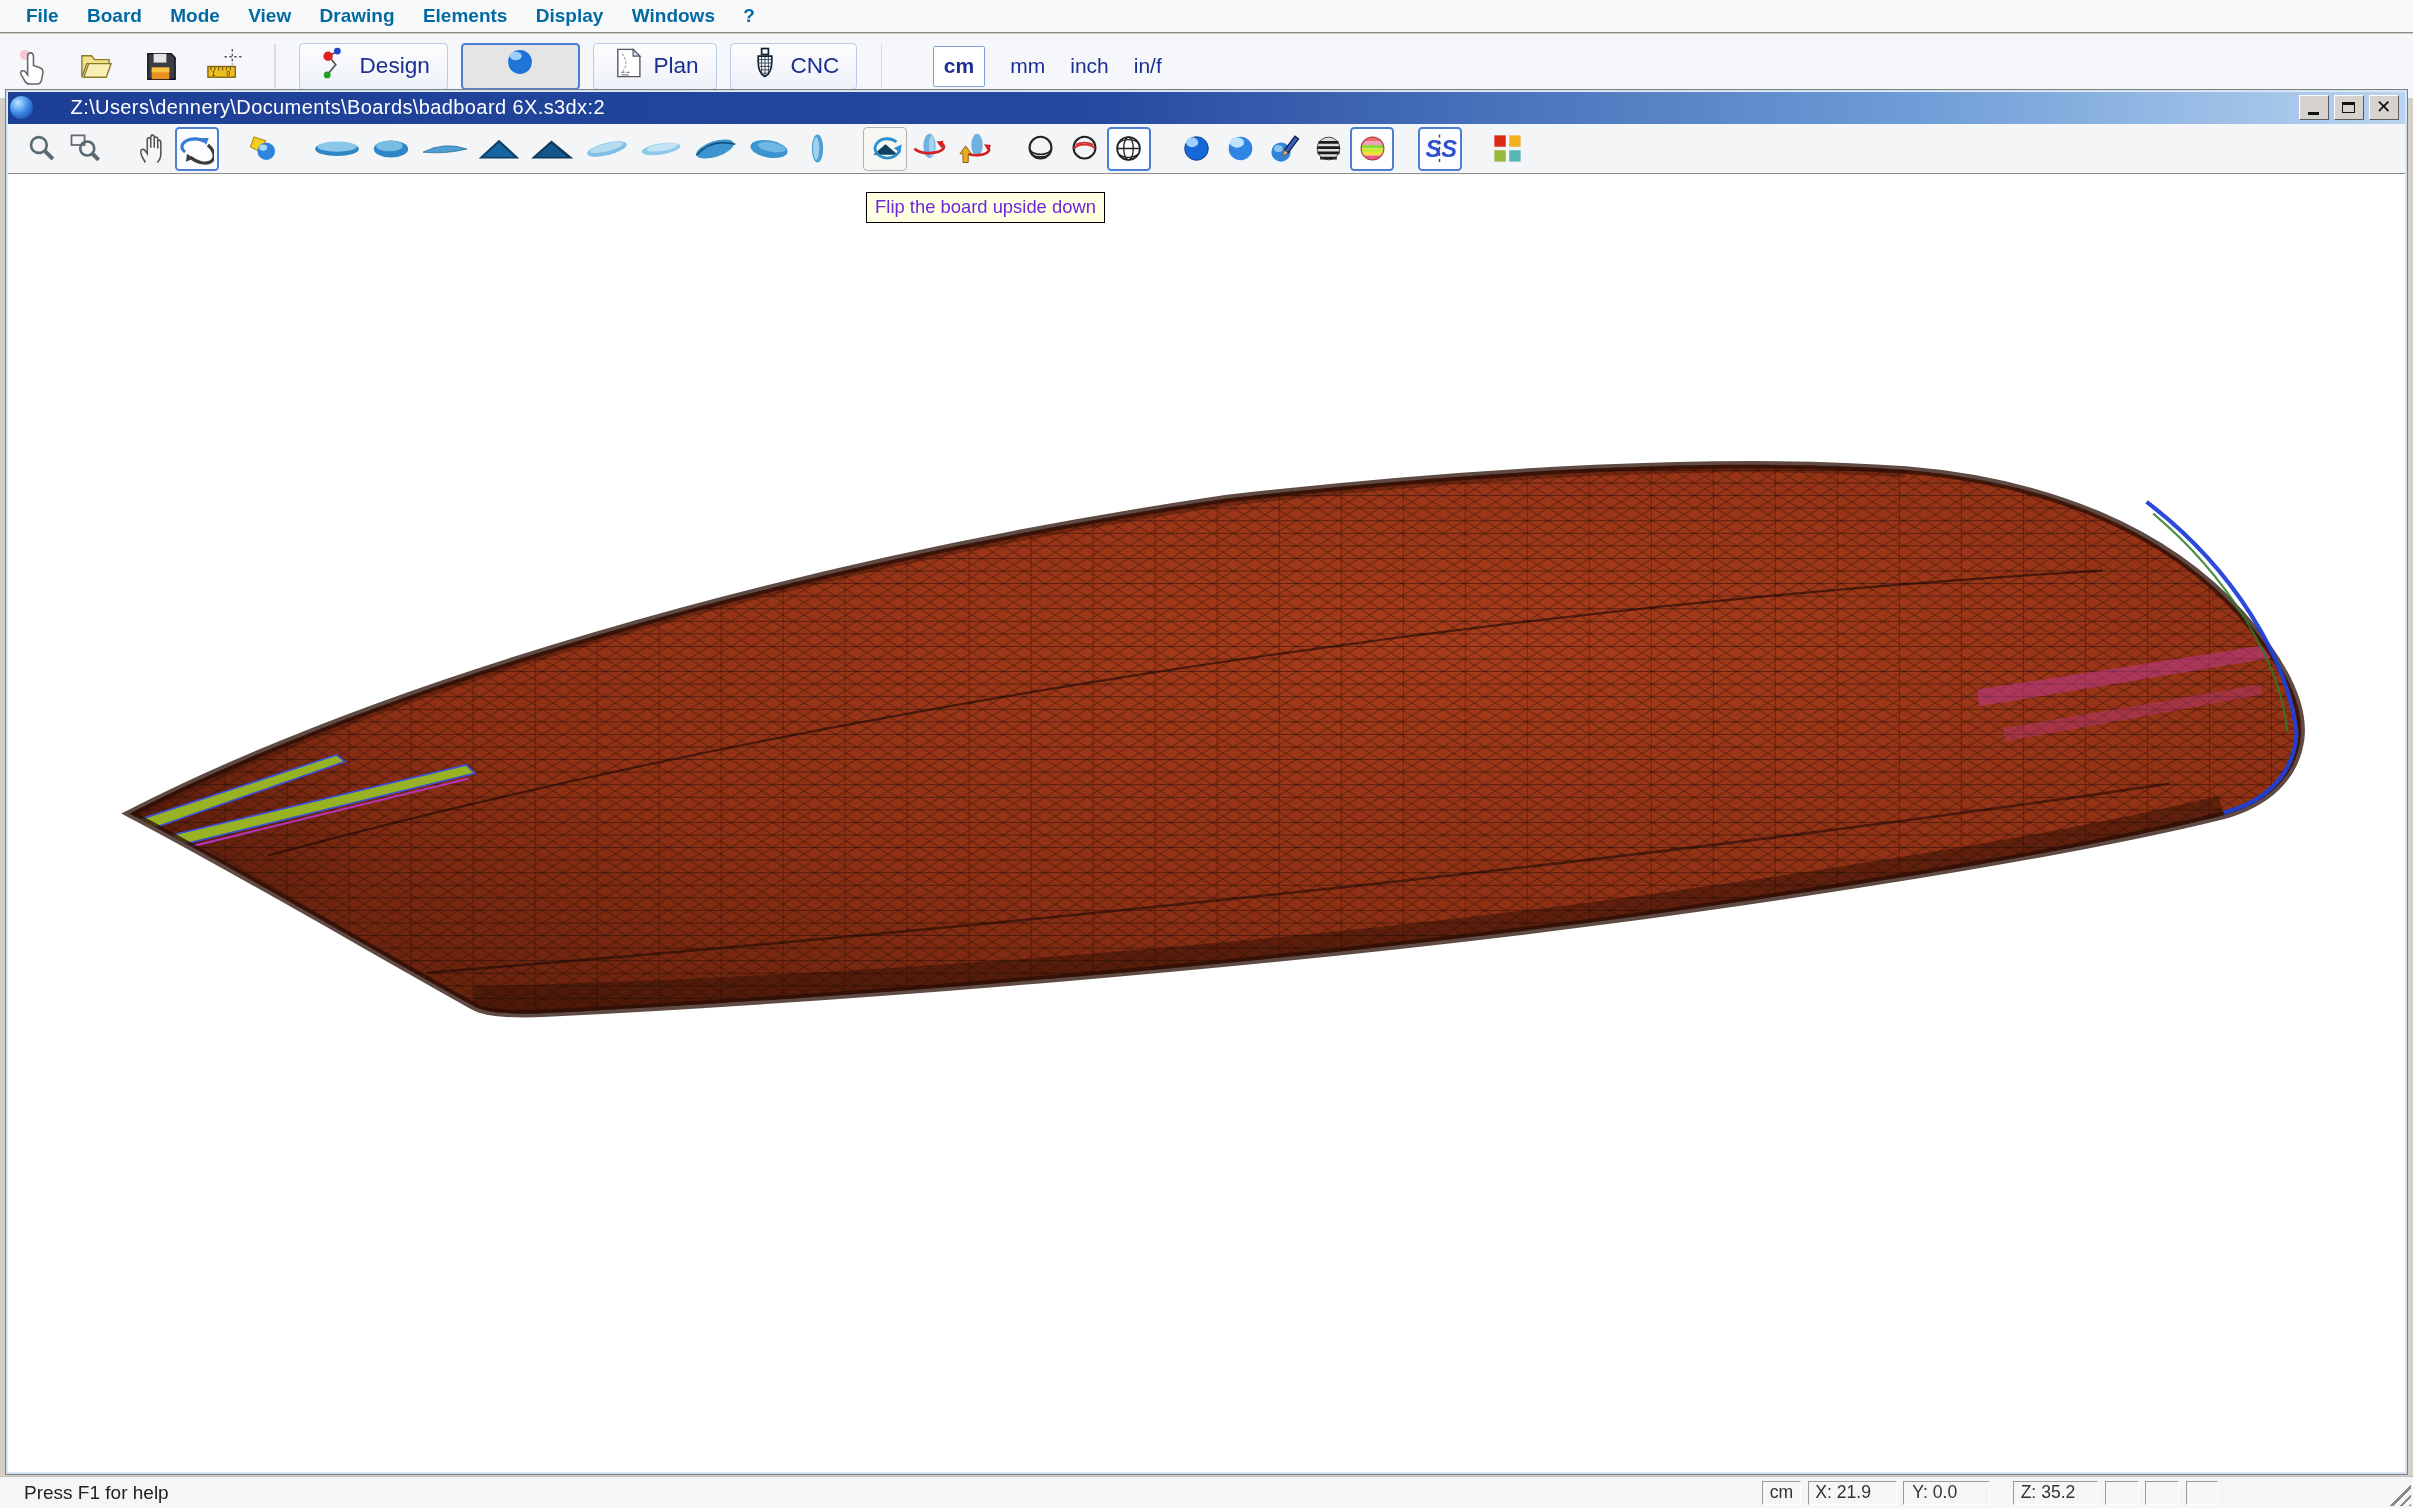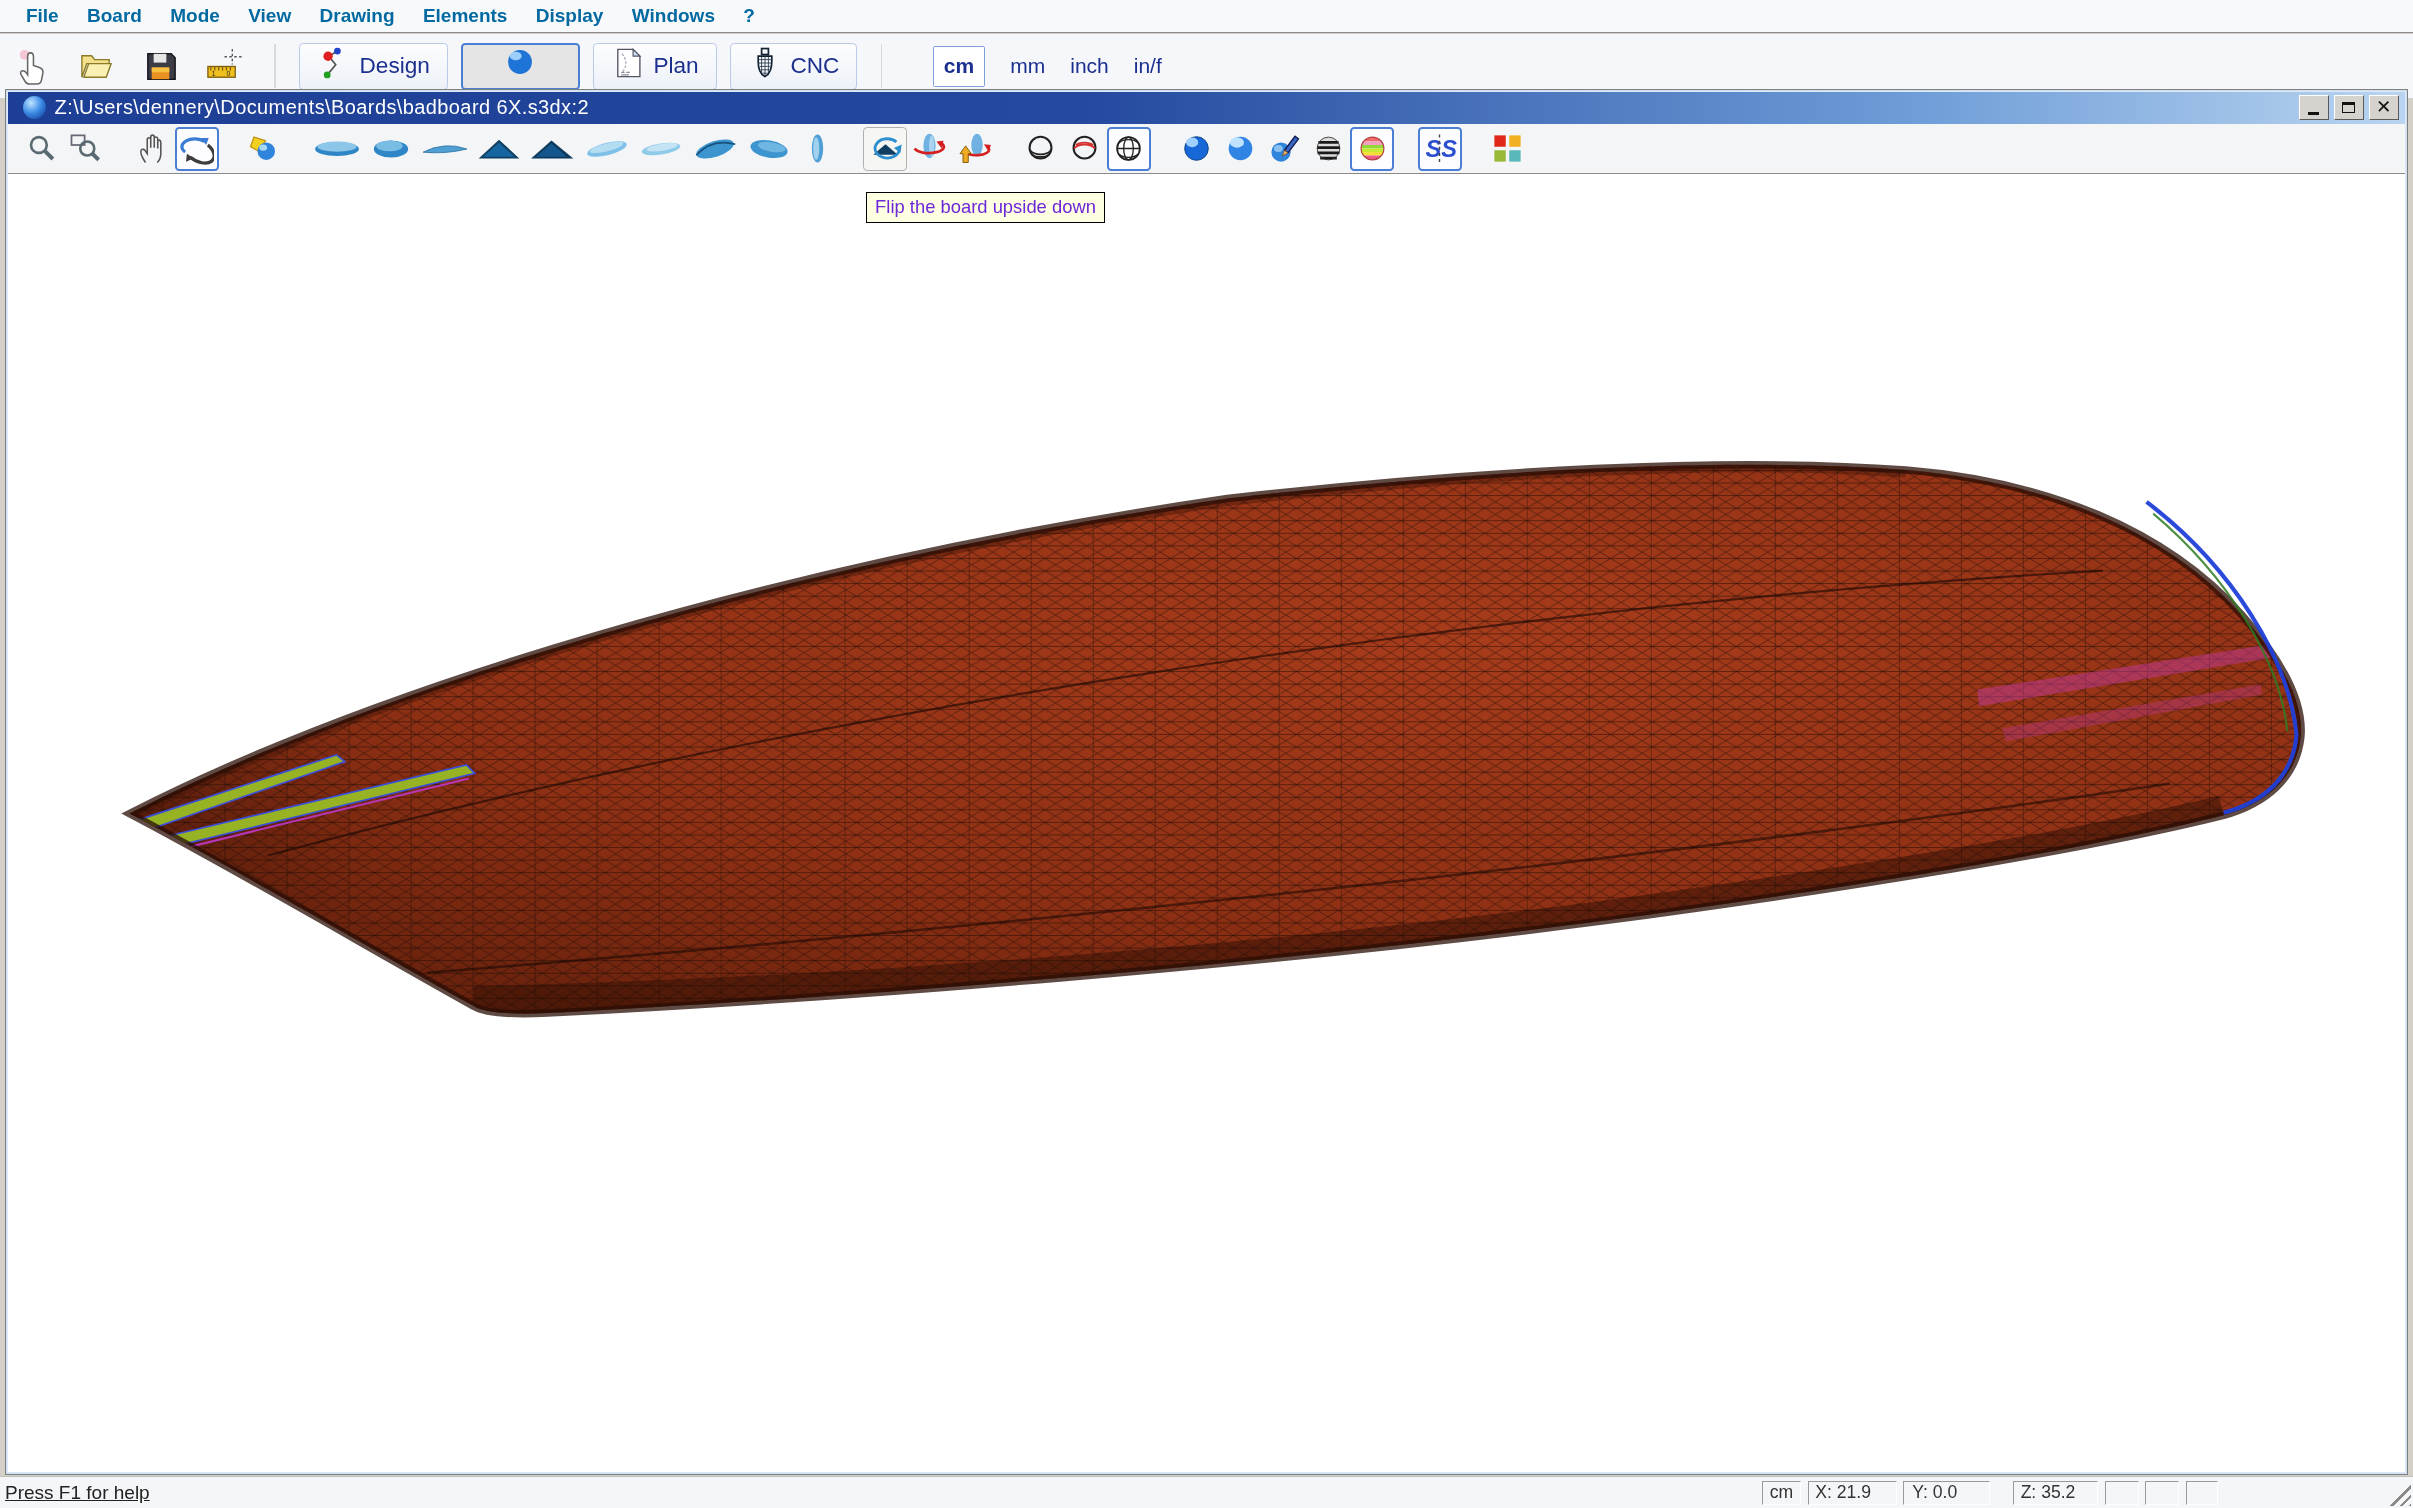--- a/index.html
+++ b/index.html
@@ -27,21 +27,21 @@
   .mode-btn svg { width:34px; height:34px; }
   .units { display:flex; align-items:center; gap:25px; padding-left:42px; }
   .unit { font-size:21px; color:var(--ui-toolbar-text,#1b2f8e); cursor:pointer; }
   .unit.active { font-weight:bold; border:1.7px solid #7f9fdd; background:#fff; padding:7.5px 10px; border-radius:1.7px; }
 
   
   .doc-window { position:absolute; left:5px; top:89px; width:2403px; height:1386px;
     border:1.7px solid #7f7f7f; background:#fff; box-shadow:inset 0 0 0 1.7px #cfe0f2; }
   .title-bar { position:absolute; left:1.7px; top:1.7px; right:1.7px; height:32px;
     background:linear-gradient(90deg,#1d3e95 0%,#24499f 45%,#6f9ed8 80%,#b9d4f0 100%);
-    display:flex; align-items:center; padding-left:15px; }
+    display:flex; align-items:center; padding-left:2px;gap:29px; }
   .title-icon { width:23.5px; height:23.5px; border-radius:50%;
     background:radial-gradient(circle at 35% 30%, #bfe4ff 0%, #3f8fe8 45%, #0a2f8f 100%); margin-right:8.4px; flex:0 0 auto; }
   .title-text { color:#fff; font-size:20px; letter-spacing:0.4px; white-space:nowrap; font-weight:500; }
   .win-btns { margin-left:auto; display:flex; gap:5px; padding-right:6.7px; }
   .win-btn { width:30px; height:25px; background:#d6d3ce; border:1.7px solid; border-color:#fff #5a5a5a #5a5a5a #fff;
     display:flex; align-items:center; justify-content:center; cursor:pointer; position:relative; }
   .glyph-min { width:11.7px; height:3.4px; background:#111; margin-top:11.7px; }
   .glyph-max { width:13.4px; height:11px; border:1.7px solid #111; border-top-width:3.4px; }
   .glyph-close { font-size:18.4px; line-height:1; color:#111; font-weight:bold; }
 
@@ -64,21 +64,21 @@
     border:1.7px solid #000; color:#6d28d9; font-size:18.4px; padding:3.4px 8.4px; white-space:nowrap; }
 
   .mesh-line { stroke:var(--bc-mesh,#1c0b05); }
   .hull-stop-a { stop-color:var(--bc-light,#a83c1b); }
   .hull-stop-b { stop-color:var(--bc-base,#8f3014); }
   .hull-stop-c { stop-color:var(--bc-dark,#5c1d0a); }
 
   
   .status-bar { position:absolute; left:0; bottom:0; width:2413px; height:32px; background:#f5f6f8;
     border-top:0.8px solid #c0c0c0; display:flex; align-items:center; }
-  .status-help { font-size:19px; color:#222; padding-left:5px;text-decoration:underline; }
+  .status-help { font-size:19px; color:#222; padding-left:24px; }
   .status-fields { position:absolute; right:195px; top:4.2px; display:flex; gap:6.7px; }
   .sfield { height:23.5px; border:0.8px solid; border-color:#9a9a9a #ffffff #ffffff #9a9a9a;
     font-size:17.6px; color:#333; display:flex; align-items:center; padding:0 6.7px; background:#f5f6f8; }
   .sf-unit { width:39px; justify-content:center; }
   .sf-x { width:89px; } .sf-y { width:87px;padding-left:8px; } .sf-z { width:85px;margin-left:16px; }
   .sf-e1 { width:34px; } .sf-e2 { width:34px; } .sf-e3 { width:32px; }
   .grip { position:absolute; right:1.7px; bottom:1.7px; width:23.5px; height:23.5px;
     clip-path:polygon(100% 0,100% 100%,0 100%);
     background:repeating-linear-gradient(135deg,transparent 0 4.2px,#8a8a8a 4.2px 6.7px); }
 </style>

